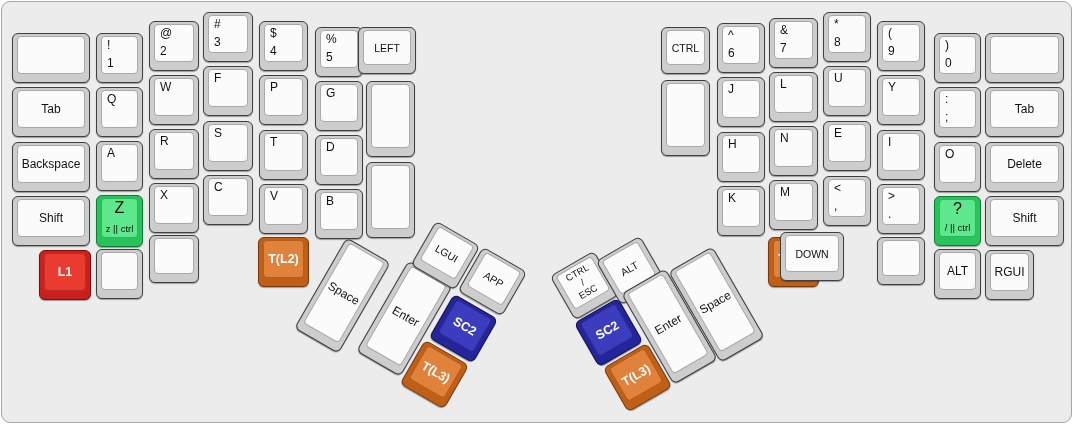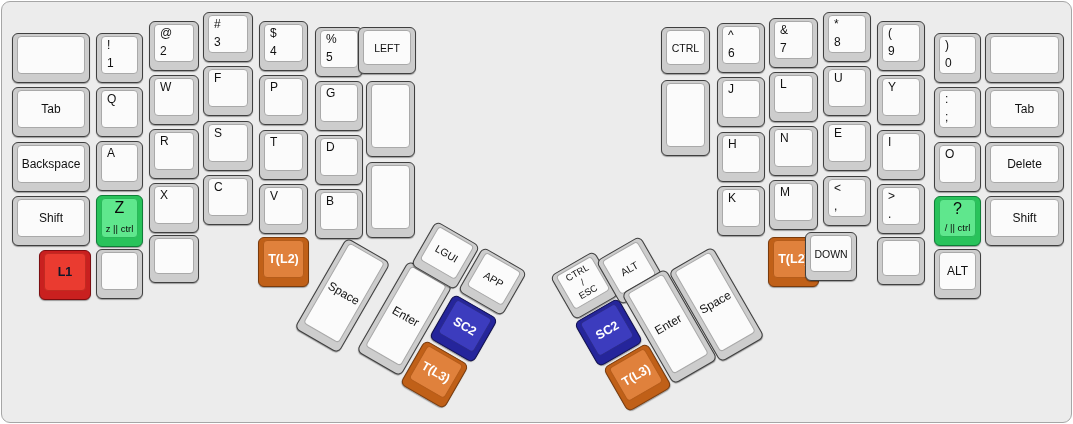--- a/index.html
+++ b/index.html
@@ -23,21 +23,21 @@
                    line-height:1.15;white-space:pre-line;}
   .k-taphold .keytop{flex-direction:column;align-items:center;justify-content:space-between;
                      padding:0 0 3px 0;text-align:center;}
   .k-taphold .lbl{font-size:16px;line-height:1.1;}
   .k-taphold .sub{font-size:9.5px;}
   .lbl,.sub{display:block;white-space:pre-line;}
   
   .s-green{background:#29c35b;border-color:#0f7d38;}
   .s-green .keytop{background:#5fe78d;border-color:#2ab85a;color:#0b0b0b;}
   .s-red{background:#c9201f;border-color:#7c0d10;}
-  .s-red .keytop{background:#ea3b30;border-color:#c22a21;color:#0f172a;}
+  .s-red .keytop{background:#ea3b30;border-color:#c22a21;color:#ffffff;}
   .s-blue{background:#25259b;border-color:#101052;}
   .s-blue .keytop{background:#3c3cbe;border-color:#2b2b8d;color:#fff;}
   .s-orange{background:#c06018;border-color:#7a3b0c;}
   .s-orange .keytop{background:#e0813c;border-color:#b55c1a;color:#fff;}
 </style>
 </head>
 <body>
 
 <div class="stage">
   <div class="panel">
@@ -322,21 +322,21 @@
         <div class="keytop">
           <span class="lbl">E</span>
         </div>
       </div>
       <div class="key k-pair" style="left: 821px; top: 174px; width: 48px; height: 50px;">
         <div class="keytop">
           <span class="lbl">&lt;</span>
           <span class="sub">,</span>
         </div>
       </div>
-      <div class="key k-arrow" style="left: 803px; top: 230px; width: 52px; height: 49px;">
+      <div class="key k-arrow" style="left: 778px; top: 230px; width: 64px; height: 49px;">
         <div class="keytop">
           <span class="lbl">DOWN</span>
         </div>
       </div>
       <div class="key k-pair" style="left: 875px; top: 19px; width: 48px; height: 50px;">
         <div class="keytop">
           <span class="lbl">(</span>
           <span class="sub">9</span>
         </div>
       </div>
@@ -396,16 +396,21 @@
         </div>
       </div>
       <div class="key k-center" style="left: 983px; top: 140px; width: 79px; height: 50px;">
         <div class="keytop">
           <span class="lbl">Delete</span>
         </div>
       </div>
       <div class="key k-center" style="left: 983px; top: 194px; width: 79px; height: 50px;">
         <div class="keytop">
           <span class="lbl">Shift</span>
+        </div>
+      </div>
+      <div class="key k-center" style="left: 983px; top: 248px; width: 49px; height: 50px;">
+        <div class="keytop">
+          <span class="lbl">RGUI</span>
         </div>
       </div>
     </div>
 </div>
 
 </body></html>

